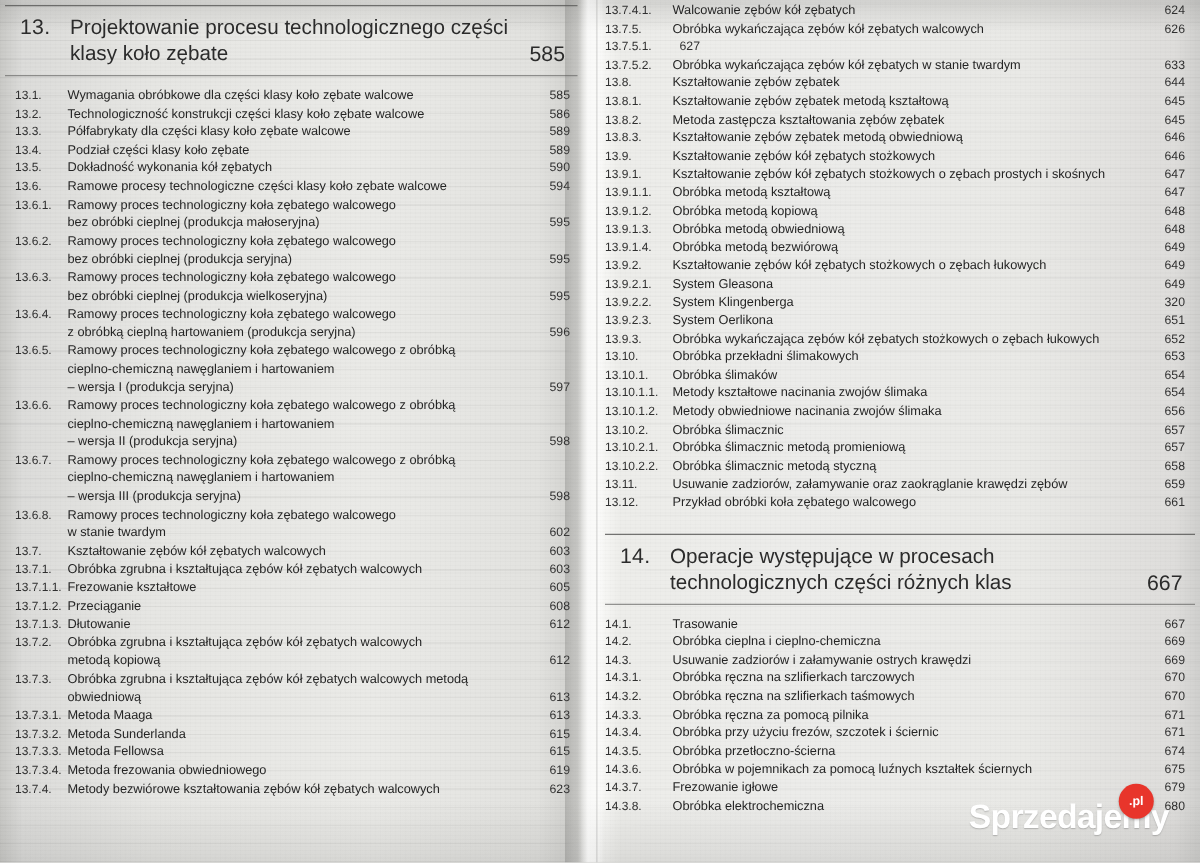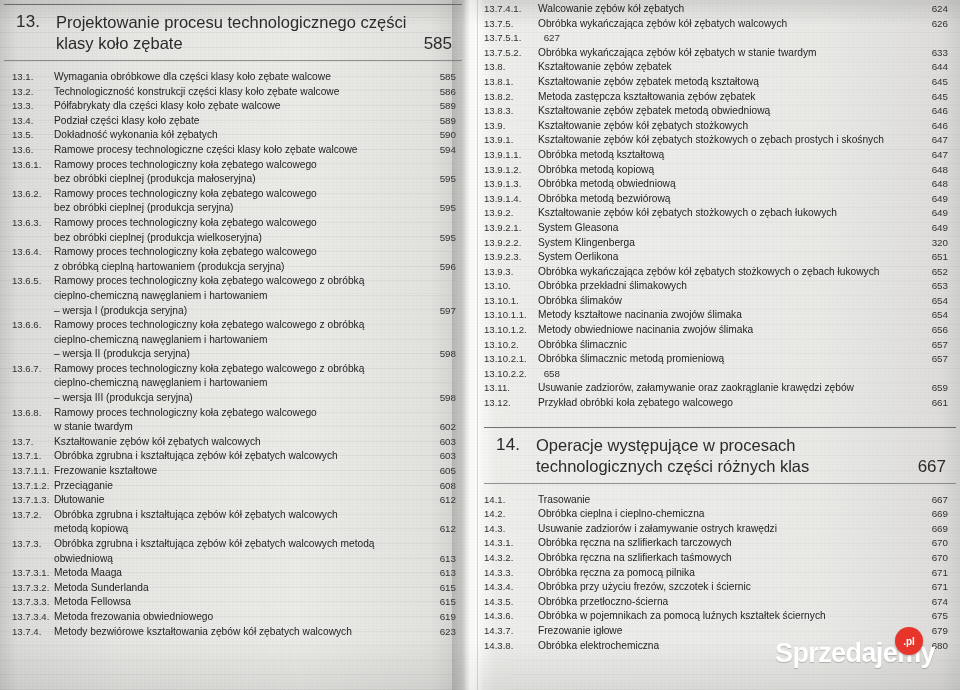--- a/index.html
+++ b/index.html
@@ -608,20 +608,23 @@
         </div>
         <div class="entry">
           <div class="entry-num">13.10.2.1.</div>
           <div class="entry-text">
             <span class="ln">Obróbka ślimacznic metodą promieniową</span>
           </div>
           <div class="entry-page">657</div>
         </div>
         <div class="entry">
           <div class="entry-num">13.10.2.2.</div>
+          <div class="entry-text">
+            <span class="ln">Obróbka ślimacznic metodą styczną</span>
+          </div>
           <div class="entry-page">658</div>
         </div>
         <div class="entry">
           <div class="entry-num">13.11.</div>
           <div class="entry-text">
             <span class="ln">Usuwanie zadziorów, załamywanie oraz zaokrąglanie krawędzi zębów</span>
           </div>
           <div class="entry-page">659</div>
         </div>
         <div class="entry">

